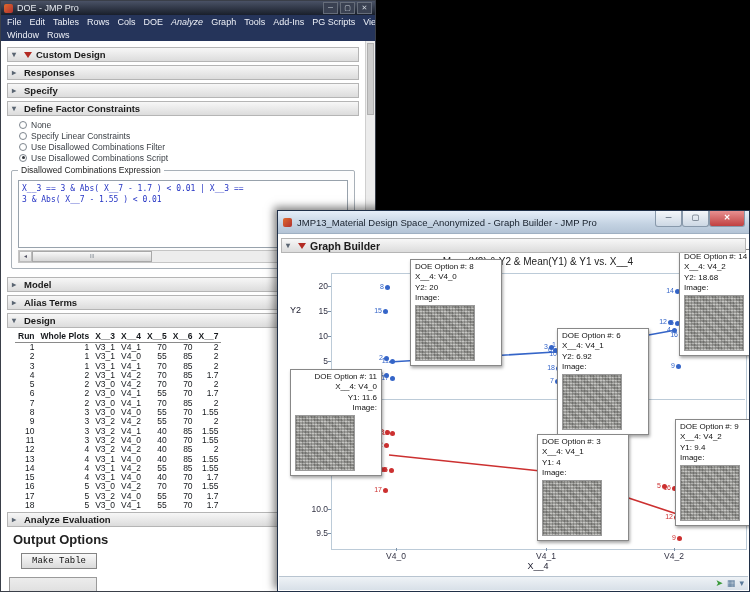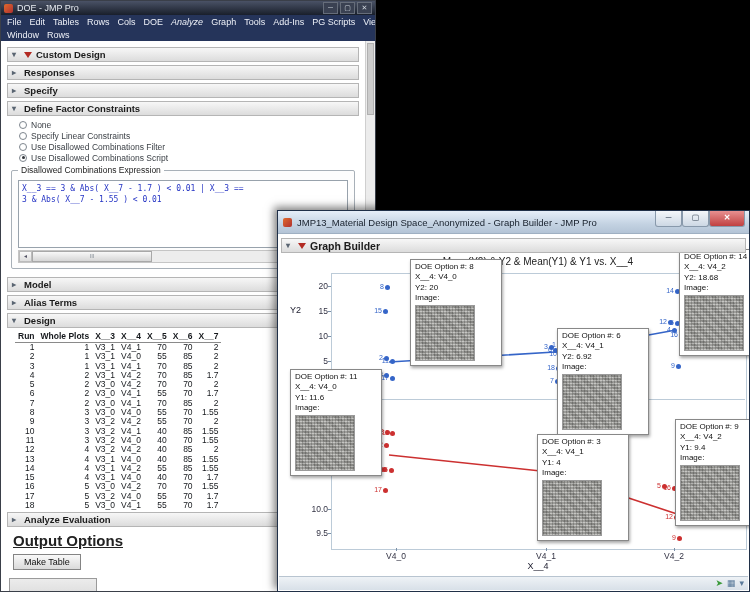--- a/index.html
+++ b/index.html
@@ -40,23 +40,23 @@
   .harrow{position:absolute;top:0;width:11px;height:9px;font-size:6px;color:#556;text-align:center;line-height:9px;
           background:linear-gradient(#fafafa,#ddd);border:1px solid #bbb;}
   .harrow.left{left:0;} .harrow.right{right:0;}
   .hthumb{position:absolute;left:13px;width:118px;top:0;bottom:0;background:linear-gradient(#f8f8f8,#d6d6d6);
           border:1px solid #a8a8a8;font-size:6px;color:#8a929a;text-align:center;line-height:9px;}
 
   #design-table{border-collapse:collapse;margin:1px 0 2px 10px;font-size:8.5px;color:#15181c;}
   #design-table th{font-weight:bold;border-bottom:1px solid #8a8a8a;padding:0 3px 1px;text-align:right;white-space:nowrap;}
   #design-table td{padding:0 3px;text-align:right;height:9.3px;line-height:9.3px;white-space:nowrap;}
 
-  .out-label{font-size:15px;font-weight:bold;color:#222;margin:5px 0 2px 8px;text-decoration:underline;}
+  .out-label{font-size:13px;font-weight:bold;color:#222;margin:5px 0 2px 8px;}
   .btn{display:inline-block;font-size:9px;padding:2px 10px;background:linear-gradient(#f9f9f9,#dadada);
-       border:1px solid #848484;border-radius:0;color:#111;margin:2px 0 0 8px;}
+       border:1px solid #848484;border-radius:0;color:#111;margin:2px 0 0 16px;font-family:Liberation Mono, monospace;}
   .btn-stub{width:86px;height:38px;margin:8px 0 0 4px;background:linear-gradient(#ececec,#c9c9c9);border:1px solid #9a9a9a;}
   .vscroll{position:absolute;top:40px;right:0;bottom:0;width:9px;background:#ececec;border-left:1px solid #cfcfcf;}
   .vthumb{position:absolute;top:2px;left:1px;right:1px;height:70px;background:#cccccc;border:1px solid #b0b0b0;}
 
   
   #w2{left:277px;top:210px;width:473px;height:382px;background:#fff;border:1px solid #203048;z-index:5;overflow:hidden;
       box-shadow:-3px -3px 8px rgba(0,0,0,.5);}
   #w2-titlebar{height:22px;background:linear-gradient(#e6eef8,#c3d2e2 60%,#b4c4d6);display:flex;align-items:center;
                padding:0 5px;gap:5px;color:#17202c;font-size:9.5px;border-bottom:1px solid #9fb0c2;position:relative;z-index:3;}
   .aero-btns{position:absolute;right:4px;top:0;display:flex;}
@@ -510,21 +510,21 @@
         <div class="tip-line">Image:</div>
         <div class="fabric"></div>
       </div>
       <div class="tip" style="left: 401px; top: 38px;">
         <div class="tip-line">DOE Option #: 14</div>
         <div class="tip-line">X__4: V4_2</div>
         <div class="tip-line">Y2: 18.68</div>
         <div class="tip-line">Image:</div>
         <div class="fabric"></div>
       </div>
-      <div class="tip" style="left: 12px; top: 158px;">
+      <div class="tip" style="left: 12px; top: 158px; text-align: right;">
         <div class="tip-line">DOE Option #: 11</div>
         <div class="tip-line">X__4: V4_0</div>
         <div class="tip-line">Y1: 11.6</div>
         <div class="tip-line">Image:</div>
         <div class="fabric"></div>
       </div>
       <div class="tip" style="left: 259px; top: 223px;">
         <div class="tip-line">DOE Option #: 3</div>
         <div class="tip-line">X__4: V4_1</div>
         <div class="tip-line">Y1: 4</div>

